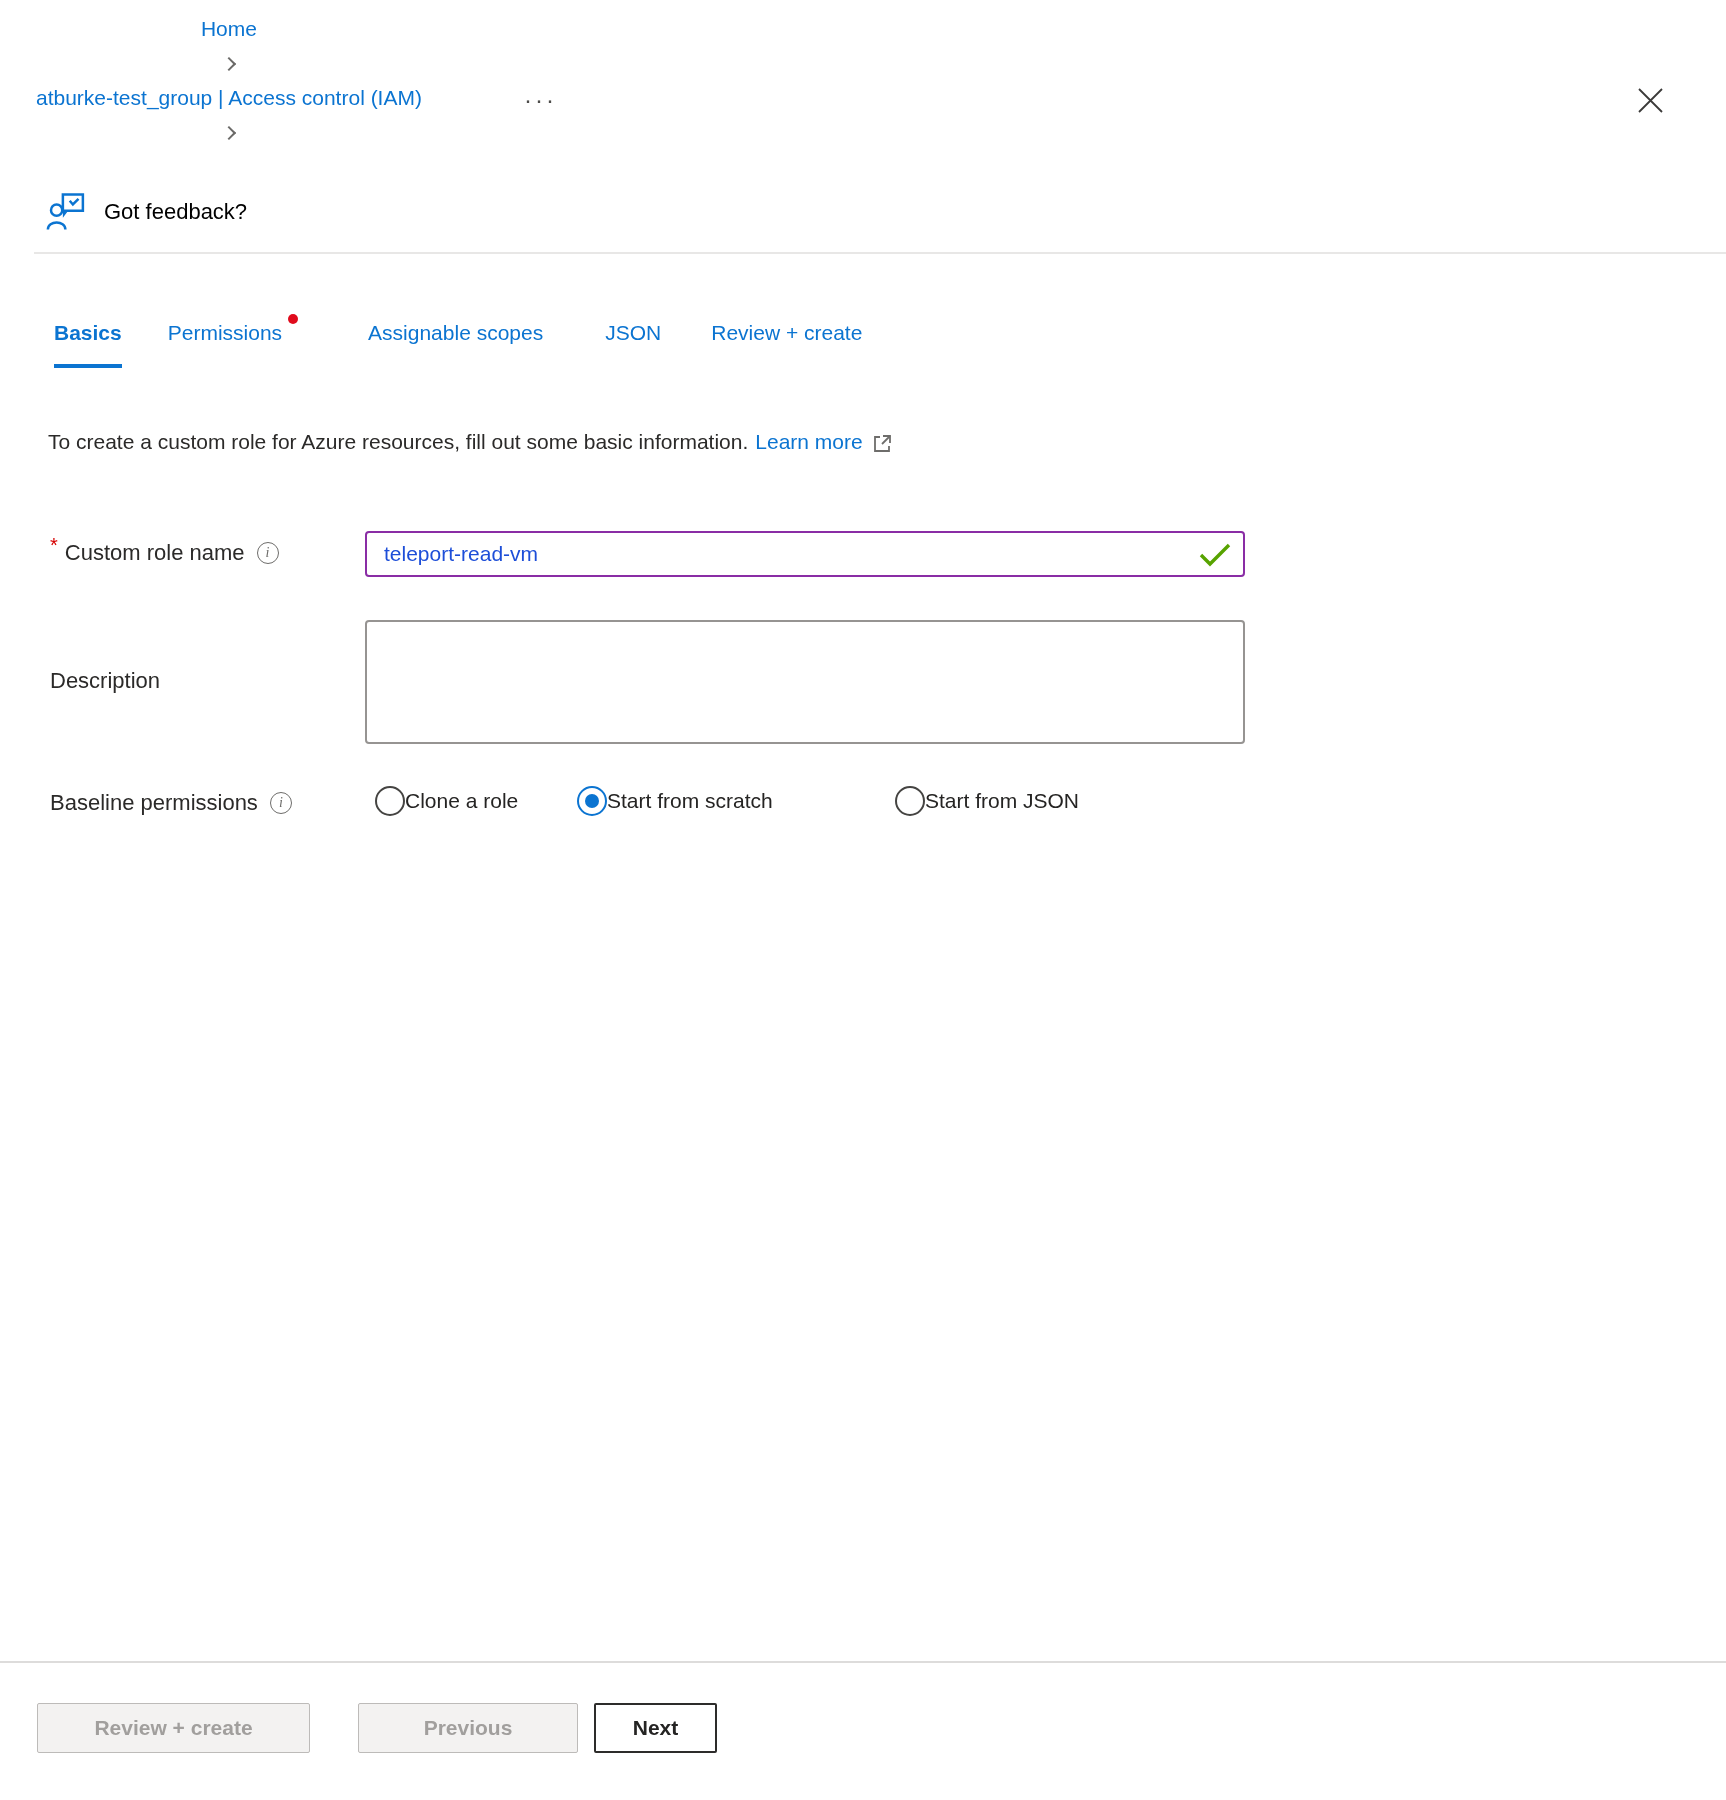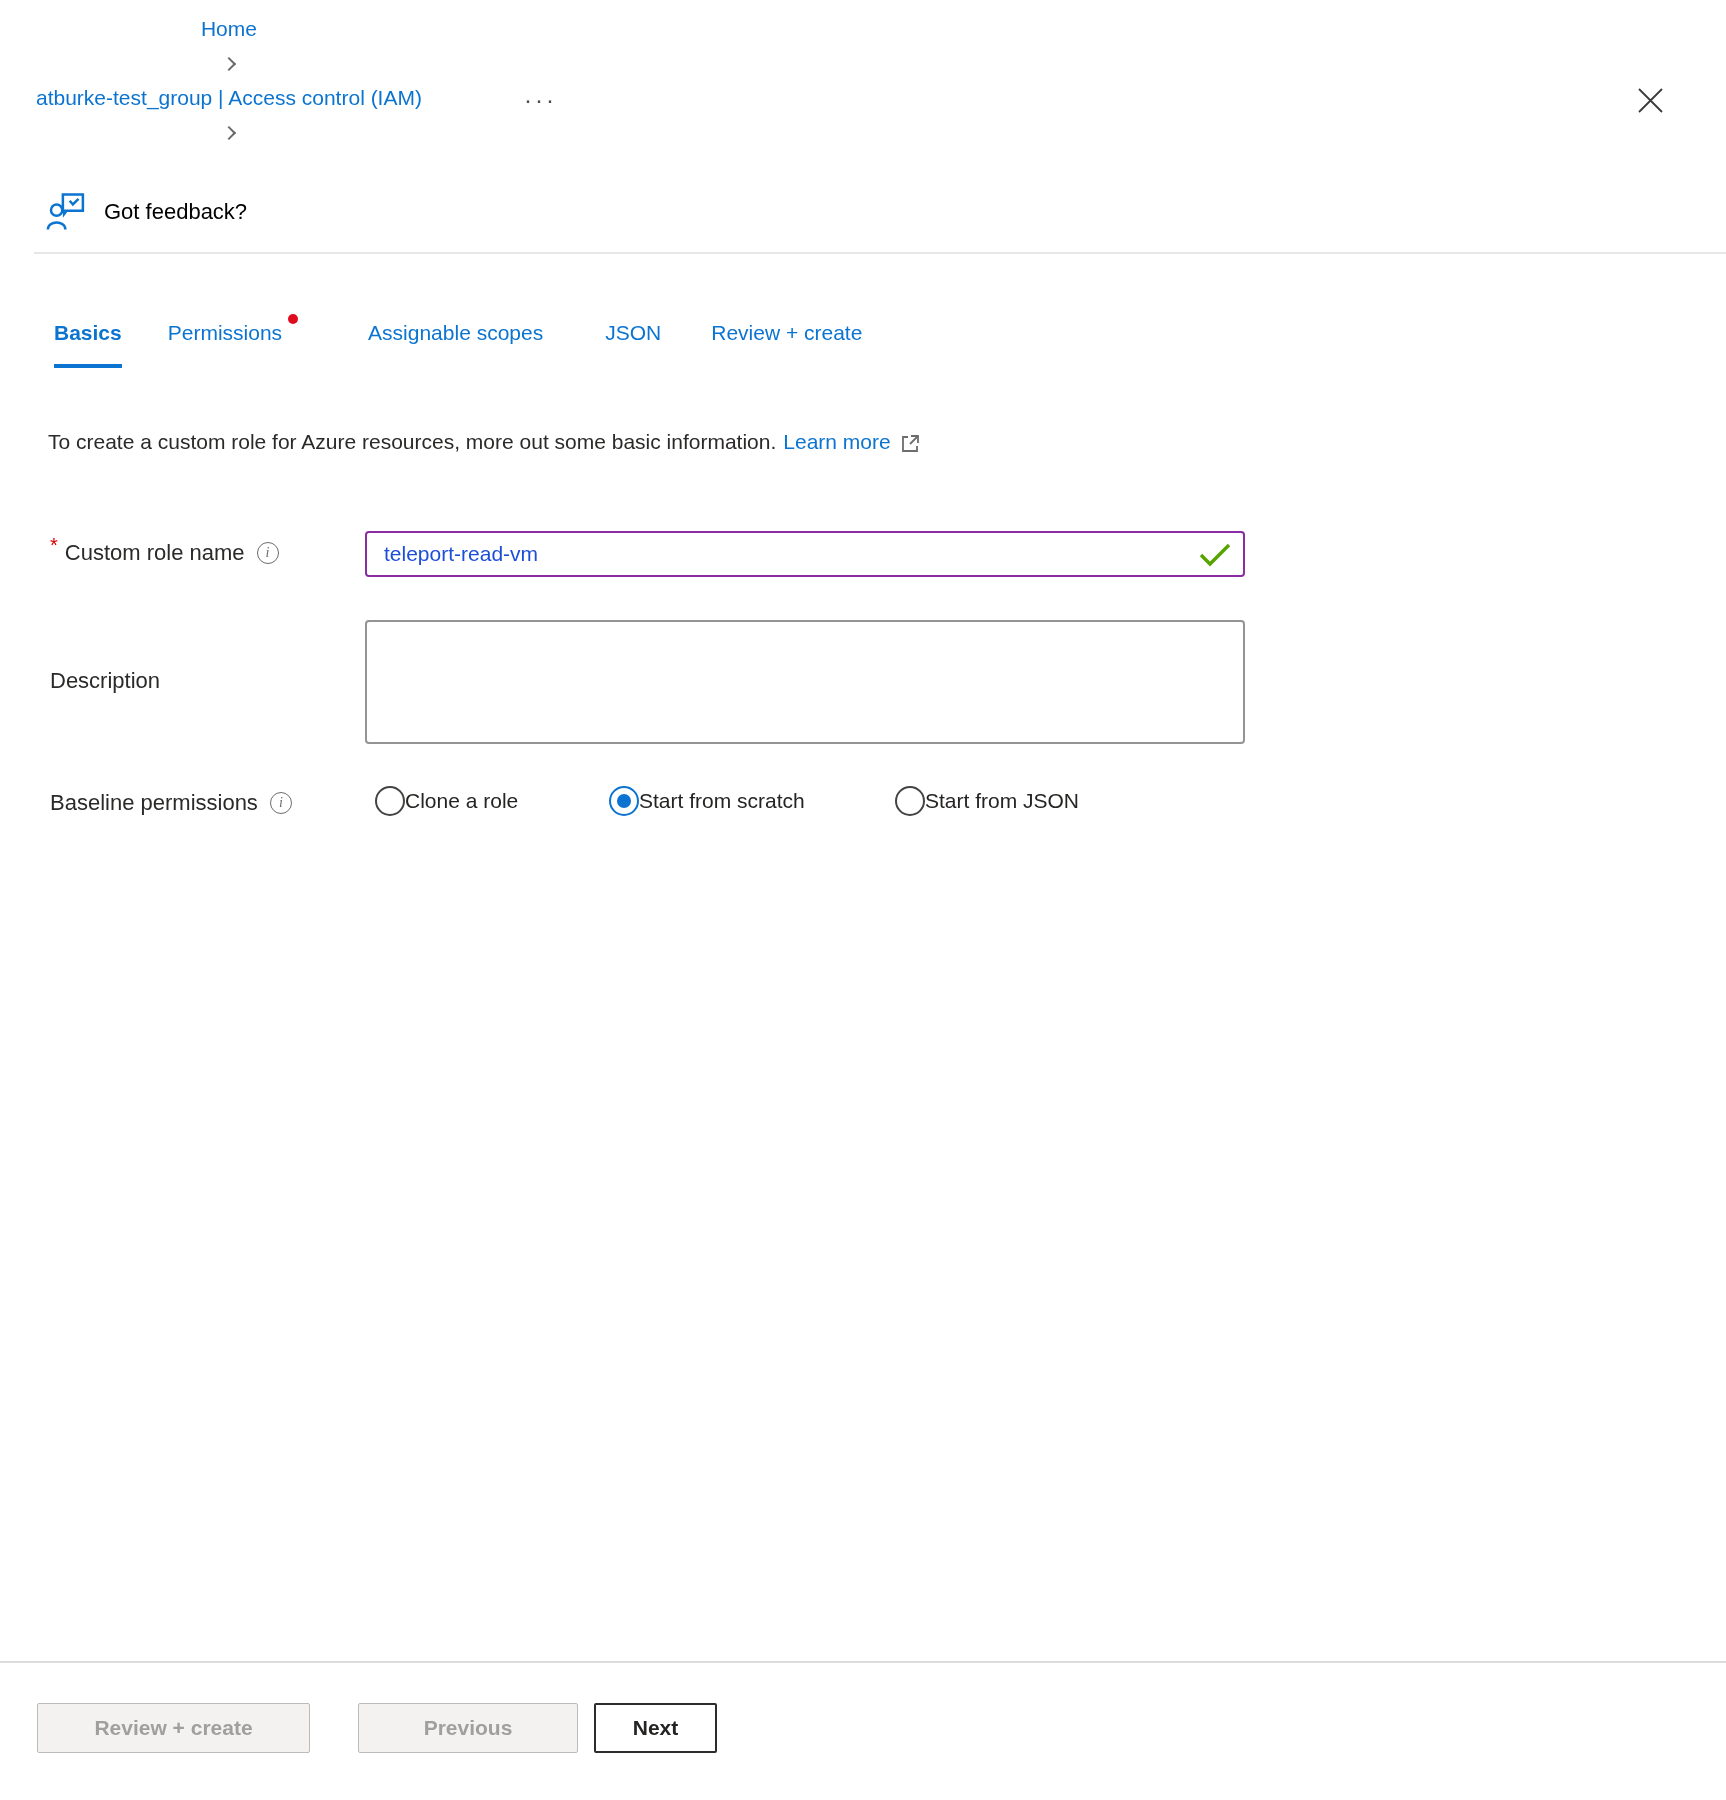--- a/index.html
+++ b/index.html
@@ -50,21 +50,21 @@
   .lbl-rolename { top:540px; left:50px; }
   .rolename-input { position:absolute; top:531px; left:365px; width:880px; height:46px; border:2.5px solid #8a2da5; border-radius:4px; padding:0 52px 0 17px; font-size:21px; color:#1d4ed8; font-family:inherit; outline:none; background:#fff; }
   .valid-check { position:absolute; top:542px; left:1198px; pointer-events:none; }
 
   .lbl-desc { top:668px; left:50px; }
   .desc-textarea { position:absolute; top:620px; left:365px; width:880px; height:124px; border:2px solid #969492; border-radius:4px; resize:none; font:inherit; font-size:21px; padding:10px 14px; outline:none; background:#fff; }
 
   .lbl-baseline { top:790px; left:50px; }
   .radio-opt { position:absolute; top:786px; display:flex; align-items:center; font-size:21px; color:#252423; cursor:pointer; }
   .opt-clone { left:375px; }
-  .opt-scratch { left:609px; }
+  .opt-scratch { left:577px; }
   .opt-json { left:895px; }
   .radio-circle { width:30px; height:30px; border-radius:50%; border:2px solid #454442; background:#fff; flex:none; }
   .radio-circle.selected { border:2.5px solid #0b74d1; display:flex; align-items:center; justify-content:center; }
   .radio-inner { width:14px; height:14px; border-radius:50%; background:#0b74d1; }
 
   
   .footer-divider { position:absolute; top:1661px; left:0; width:100%; height:2px; background:#dddcdb; }
   .btn { position:absolute; top:1703px; height:50px; font-size:21px; font-weight:600; border-radius:2px; font-family:inherit; cursor:pointer; }
   .btn-review { left:37px; width:273px; background:#f3f2f1; border:1px solid #bdbbb9; color:#a19f9d; }
   .btn-prev { left:358px; width:220px; background:#f3f2f1; border:1px solid #bdbbb9; color:#a19f9d; }
@@ -115,21 +115,21 @@
     </div>
     <div class="tab tab-json">
       <span class="tab-label">JSON</span>
     </div>
     <div class="tab tab-review">
       <span class="tab-label">Review + create</span>
     </div>
   </div>
 
   <div class="intro">
-    <span>To create a custom role for Azure resources, more out some basic information.</span>
+    <span>To create a custom role for Azure resources, fill out some basic information.</span>
     <a class="learn-link">Learn more</a>
     <svg class="ext-icon" width="21" height="21" viewBox="0 0 21 21">
       <path d="M8 4 H3 V18 H17 V13" fill="none" stroke="#6e6d6b" stroke-width="1.8"></path>
       <path d="M11 3 H18 V10" fill="none" stroke="#6e6d6b" stroke-width="1.8"></path>
       <path d="M18 3 L10 11" fill="none" stroke="#6e6d6b" stroke-width="1.8"></path>
     </svg>
   </div>
 
   <div class="field-label lbl-rolename">
     <span class="req-star">*</span>

